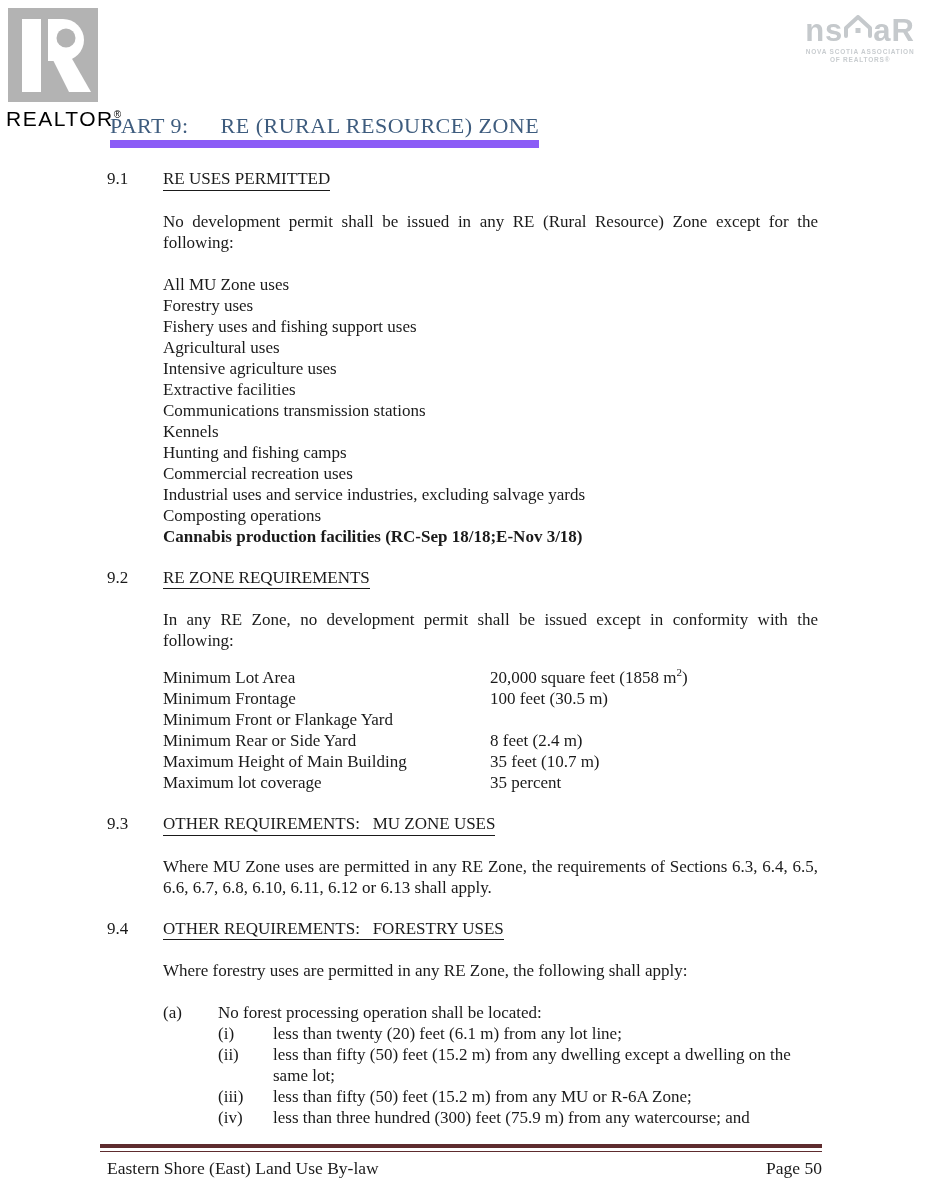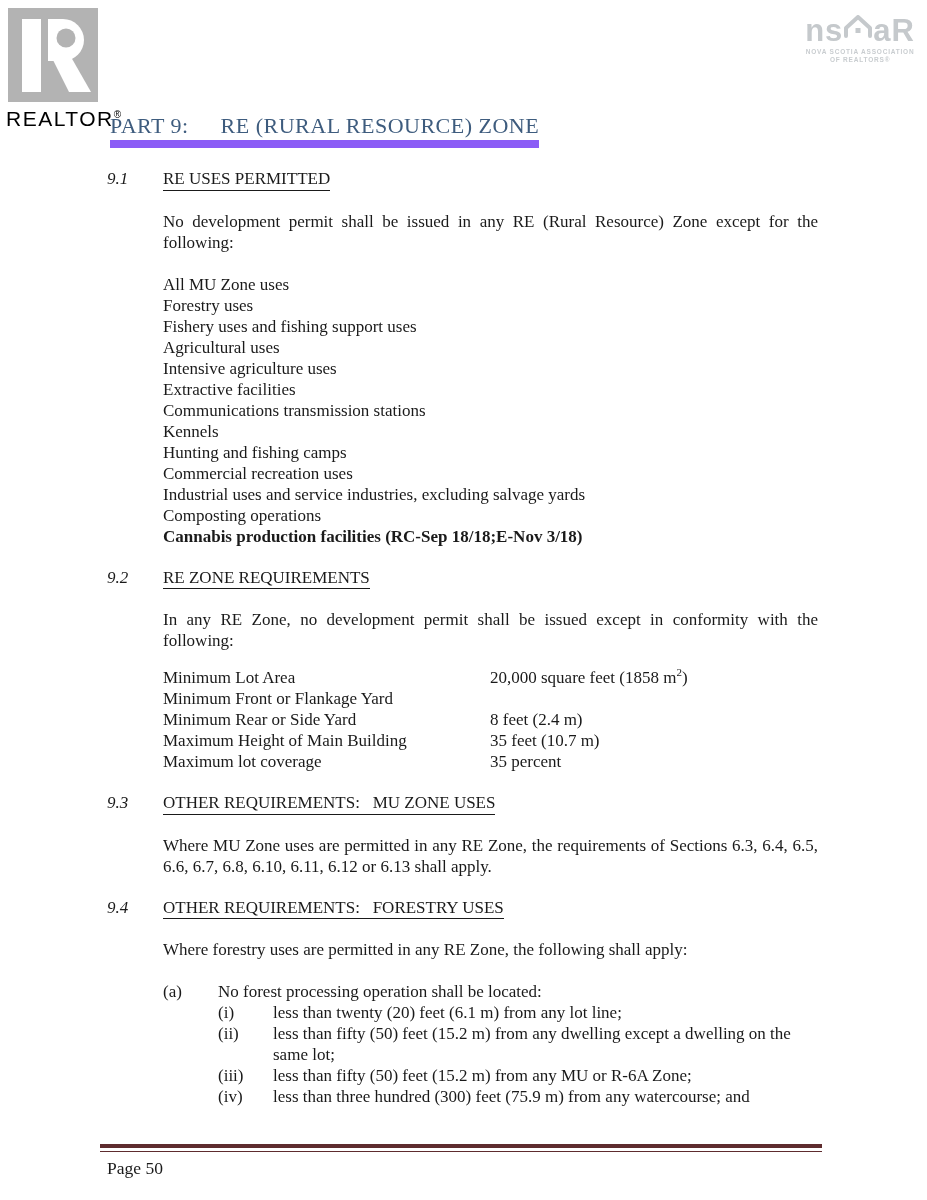--- a/index.html
+++ b/index.html
@@ -53,21 +53,21 @@
     font-size:22px; line-height:27px;
     letter-spacing:0.5px;
     color:#3e5c7e;
     border-bottom:8px solid #8b5cf6;
     padding-bottom:1px;
     white-space:nowrap;
   }
   .doc-title .title-gap { display:inline-block; width:32px; }
 
   .section { display:flex; margin-top:20px; }
-  .sec-num { width:56px; flex:0 0 56px;font-style:italic; }
+  .sec-num { width:56px; flex:0 0 56px; }
   .sec-body { flex:1; min-width:0; }
   .sec-heading {
     display:inline-block;
     border-bottom:1.4px solid #1a1a1a;
     padding-bottom:0.5px;
     white-space:pre-wrap;
   }
   .sec-body > .blockgap { margin-top:20px; }
   .para { text-align:justify; }
 
@@ -171,20 +171,24 @@
       <div class="sec-num">9.2</div>
       <div class="sec-body">
         <div><span class="sec-heading">RE ZONE REQUIREMENTS</span></div>
         <div class="para blockgap">In any RE Zone, no development permit shall be issued except in conformity with the following:</div>
         <div class="req-table">
           <div class="req-row">
             <div class="req-label">Minimum Lot Area</div>
             <div class="req-value"><span>20,000 square feet (1858 m</span><sup>2</sup><span>)</span></div>
           </div>
           <div class="req-row">
+            <div class="req-label">Minimum Frontage</div>
+            <div class="req-value">100 feet (30.5 m)</div>
+          </div>
+          <div class="req-row">
             <div class="req-label">Minimum Front or Flankage Yard</div>
           </div>
           <div class="req-row">
             <div class="req-label">Minimum Rear or Side Yard</div>
             <div class="req-value">8 feet (2.4 m)</div>
           </div>
           <div class="req-row">
             <div class="req-label">Maximum Height of Main Building</div>
             <div class="req-value">35 feet (10.7 m)</div>
           </div>
@@ -234,17 +238,18 @@
           </div>
         </div>
       </div>
     </div>
 
   </div>
 
   <div class="footer">
     <div class="footer-rule"></div>
     <div class="footer-row">
+      <span>Eastern Shore (East) Land Use By-law</span>
       <span>Page 50</span>
     </div>
   </div>
 
 </div>
 
 </body></html>

